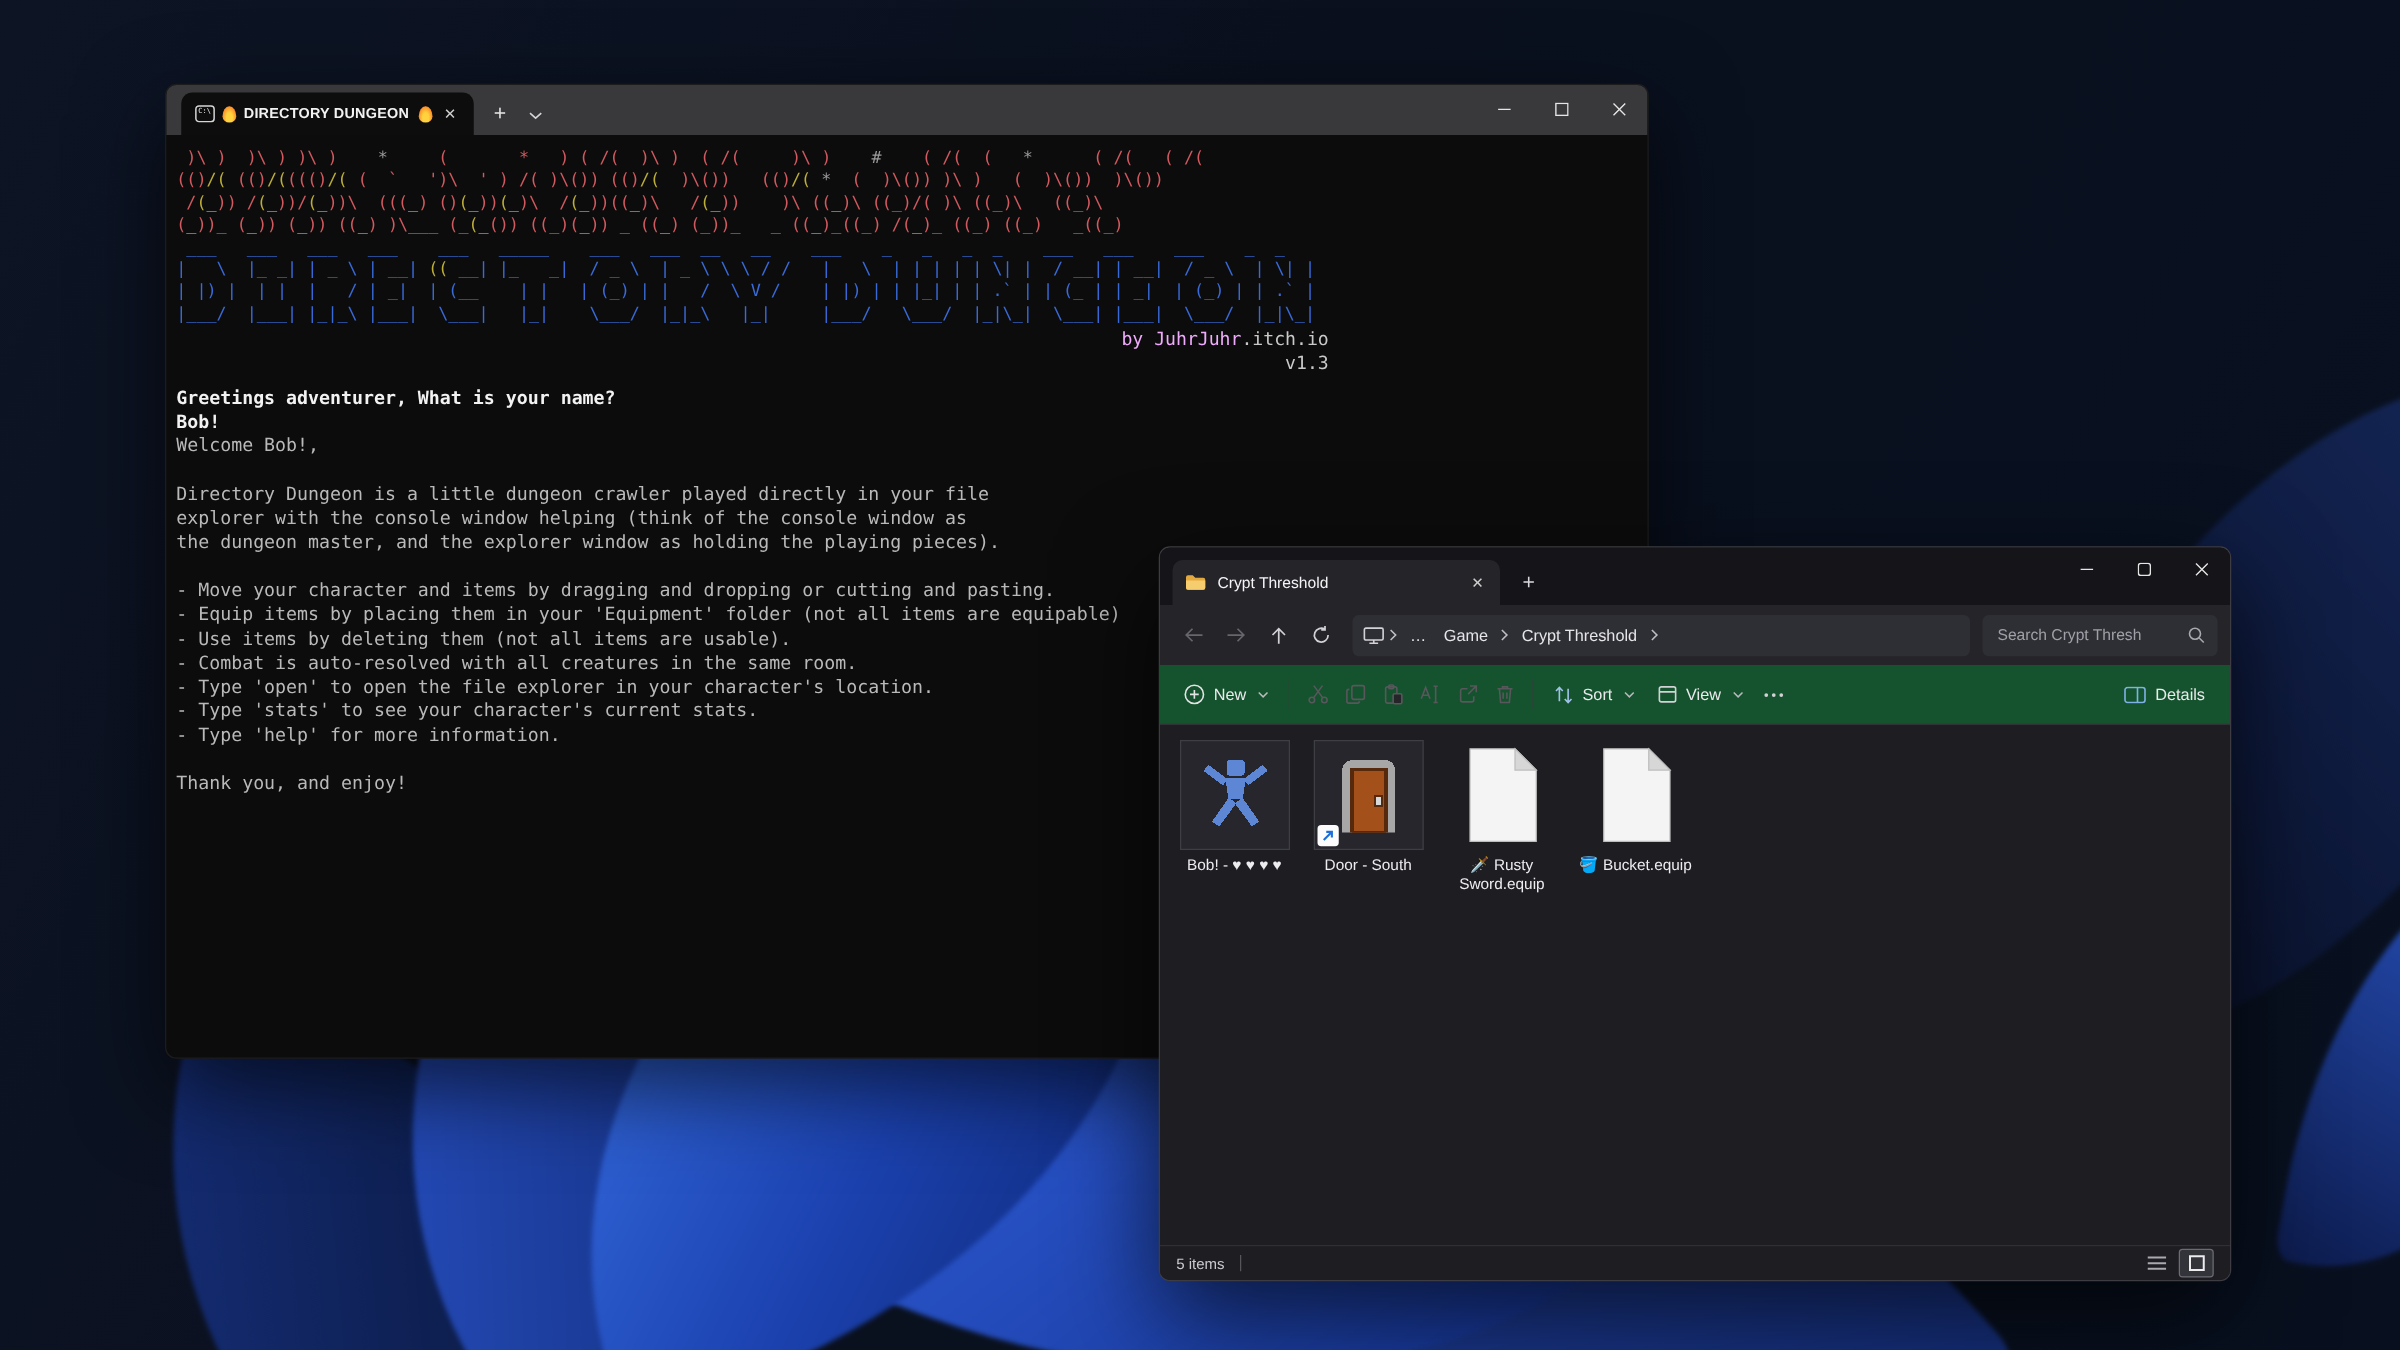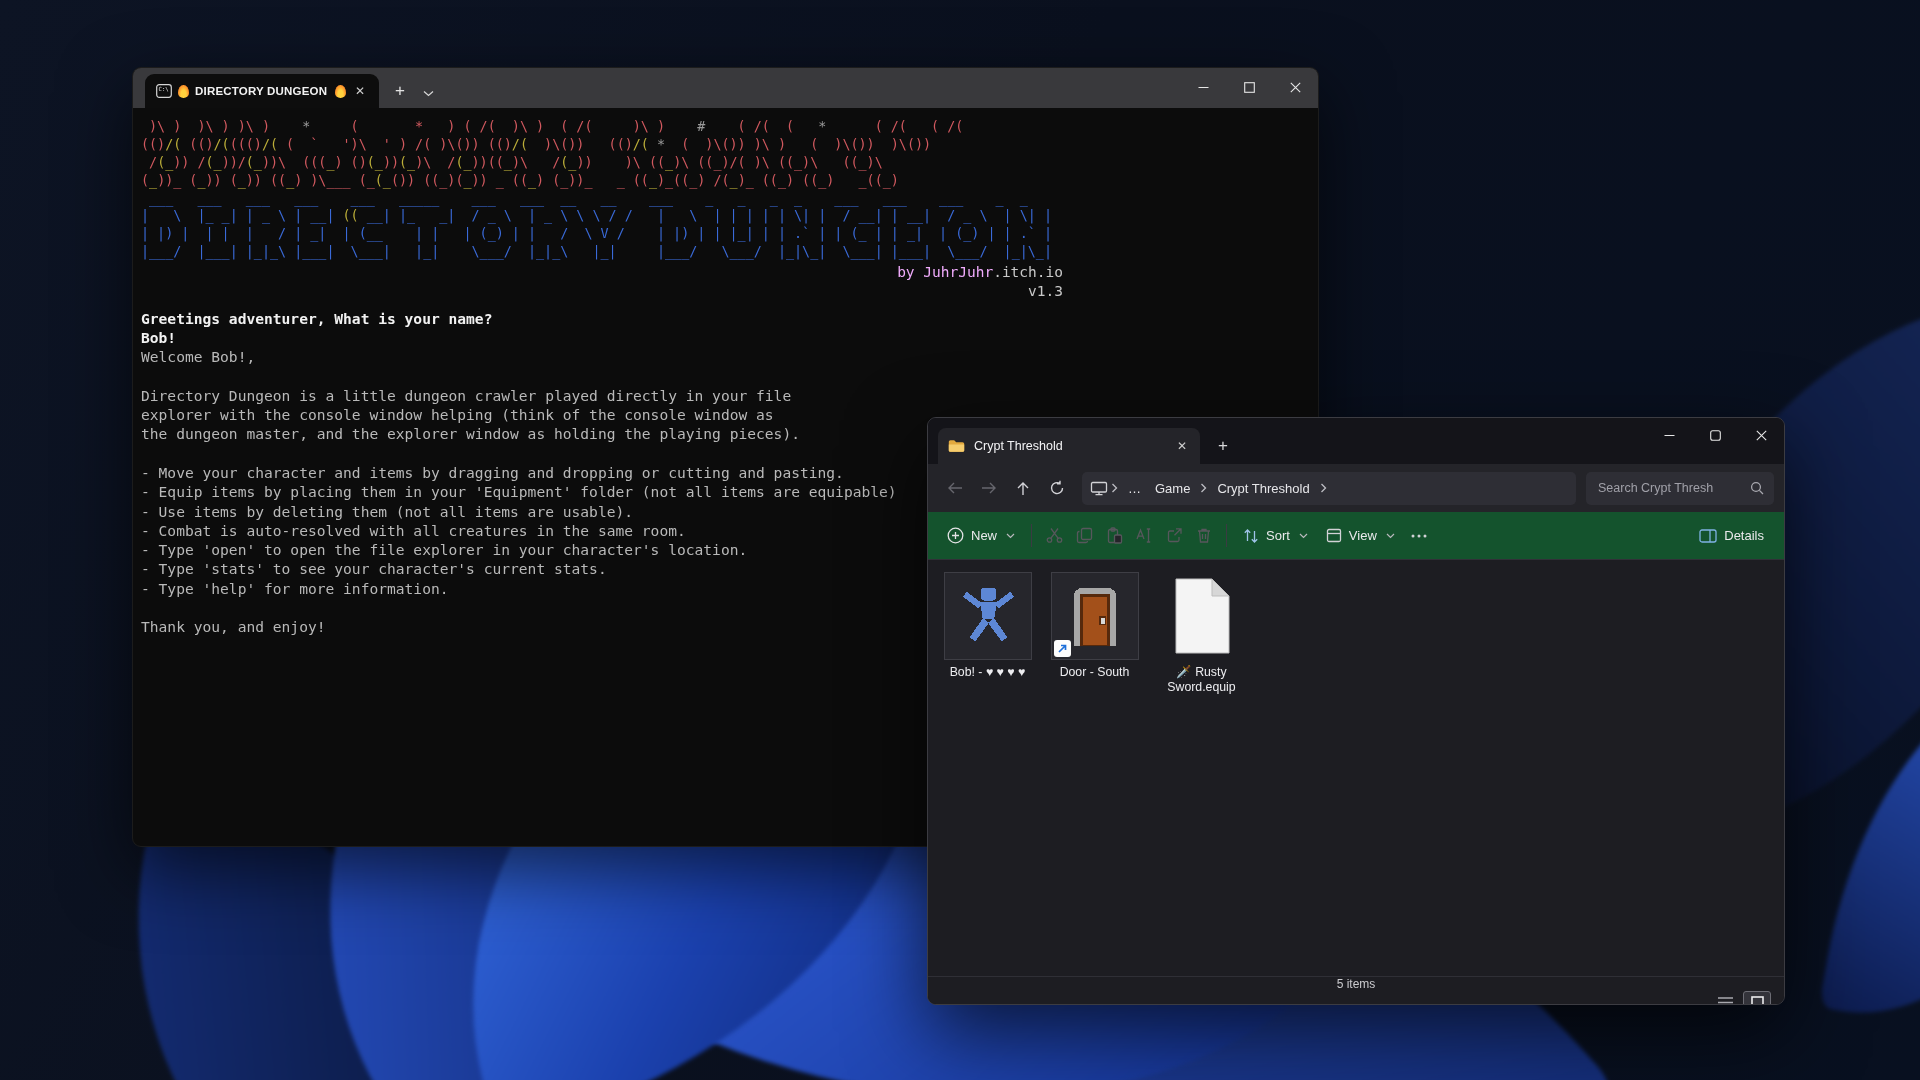--- a/index.html
+++ b/index.html
@@ -37,21 +37,21 @@
   .term-body{position:relative;padding:10px 0 0 8px;font-family:"DejaVu Sans Mono",monospace;}
   .art{font-size:13.4px;line-height:17.9px;white-space:pre;}
   .art-line{height:17.9px;}
   .credit{width:922px;text-align:right;font-size:14.5px;line-height:19.2px;margin-top:2px;white-space:pre;}
   .cr-green{color:#f0abfc;}
   .cr-dim{color:#c9c9c9;}
   .tlines{font-size:14.6px;line-height:19.3px;white-space:pre;margin-top:7px;}
   .tl-bright{color:#f2f2f2;font-weight:bold;}
   .tl-dim{color:#b9b9b9;}
   
-  .exp{position:absolute;left:927px;top:417px;width:856px;height:586px;border-radius:9px;
+  .exp{position:absolute;left:927px;top:437px;width:856px;height:586px;border-radius:9px;
     background:#141419;border:1px solid #3c3c42;box-shadow:0 28px 80px rgba(0,0,0,.68);
     overflow:hidden;display:flex;flex-direction:column;justify-content:flex-end;}
   .exp-tabs{height:46px;background:#141419;display:flex;align-items:flex-end;position:relative;}
   .exp-tab{margin-left:10px;height:36px;width:242px;background:#242429;border-radius:8px 8px 0 0;
     display:flex;align-items:center;gap:9px;padding:0 10px;}
   .exp-tab-title{flex:1;font-size:12.5px;color:#f4f4f6;}
   .exp-newtab{color:#d8d8da;font-size:17px;margin:0 0 8px 18px;}
   .exp-caps{margin-left:auto;display:flex;align-self:flex-start;}
   .exp-nav{height:48px;background:#242429;display:flex;align-items:center;padding:0 10px;}
   .navbtn{width:34px;height:34px;display:flex;align-items:center;justify-content:center;border-radius:4px;}
@@ -70,21 +70,21 @@
   .tb-right{margin-left:auto;display:flex;align-items:center;gap:7px;padding:0 10px;color:#eaeaec;font-size:13px;}
   .chev-dn{margin-left:2px;}
   .exp-content{flex:1;background:#1d1d22;padding:12px 0 0 6px;display:flex;align-items:flex-start;}
   .file-item{width:107px;display:flex;flex-direction:column;align-items:center;}
   .tile{width:88px;height:88px;background:#26262c;border:1px solid #3e3e45;box-sizing:border-box;
     display:flex;align-items:center;justify-content:center;position:relative;}
   .docwrap{width:88px;height:88px;display:flex;align-items:center;justify-content:center;}
   .file-label{margin-top:5px;font-size:12.3px;line-height:15px;color:#ededf0;text-align:center;max-width:106px;word-wrap:break-word;}
   .shortcut{position:absolute;left:2px;bottom:2px;width:17px;height:17px;background:#fcfcfc;border-radius:3px;
     display:flex;align-items:center;justify-content:center;}
-  .exp-status{height:27px;background:#1d1d22;border-top:1px solid #2f2f36;display:flex;align-items:center;padding:0 13px;flex-direction:column;}
+  .exp-status{height:27px;background:#1d1d22;border-top:1px solid #2f2f36;display:flex;align-items:center;padding:0 13px;}
   .status-text{font-size:12px;color:#cbcbcf;}
   .status-sep{width:1px;height:13px;background:#55555c;margin-left:12px;}
   .view-toggles{margin-left:auto;display:flex;align-items:center;gap:5px;}
   .vt{display:flex;align-items:center;justify-content:center;width:26px;height:21px;border-radius:3px;}
   .vt.active{background:#33333a;border:1px solid #6c6c74;}
 </style>
 </head>
 <body>
 
 <div class="screen">
@@ -373,20 +373,29 @@
       <div class="file-item">
         <div class="docwrap">
           <svg width="60" height="76" viewBox="0 0 60 76">
             <path d="M4 1 H40 L57 18 V75 H4 Z" fill="#f4f4f4" stroke="#bdbdbd" stroke-width="1"></path>
             <path d="M40 1 V18 H57 Z" fill="#d7d7d7" stroke="#bdbdbd" stroke-width="1"></path>
           </svg>
         </div>
         <div class="file-label">🗡️ Rusty Sword.equip</div>
       </div>
 
+      <div class="file-item">
+        <div class="docwrap">
+          <svg width="60" height="76" viewBox="0 0 60 76">
+            <path d="M4 1 H40 L57 18 V75 H4 Z" fill="#f4f4f4" stroke="#bdbdbd" stroke-width="1"></path>
+            <path d="M40 1 V18 H57 Z" fill="#d7d7d7" stroke="#bdbdbd" stroke-width="1"></path>
+          </svg>
+        </div>
+        <div class="file-label">🪣 Bucket.equip</div>
+      </div>
     </div>
 
     <div class="exp-status">
       <span class="status-text">5 items</span>
       <span class="status-sep"></span>
       <div class="view-toggles">
         <div class="vt">
           <svg width="15" height="13" viewBox="0 0 15 13">
               <g stroke="#a9a9af" stroke-width="1.6">
                 <line x1="0" y1="2" x2="15" y2="2"></line>

